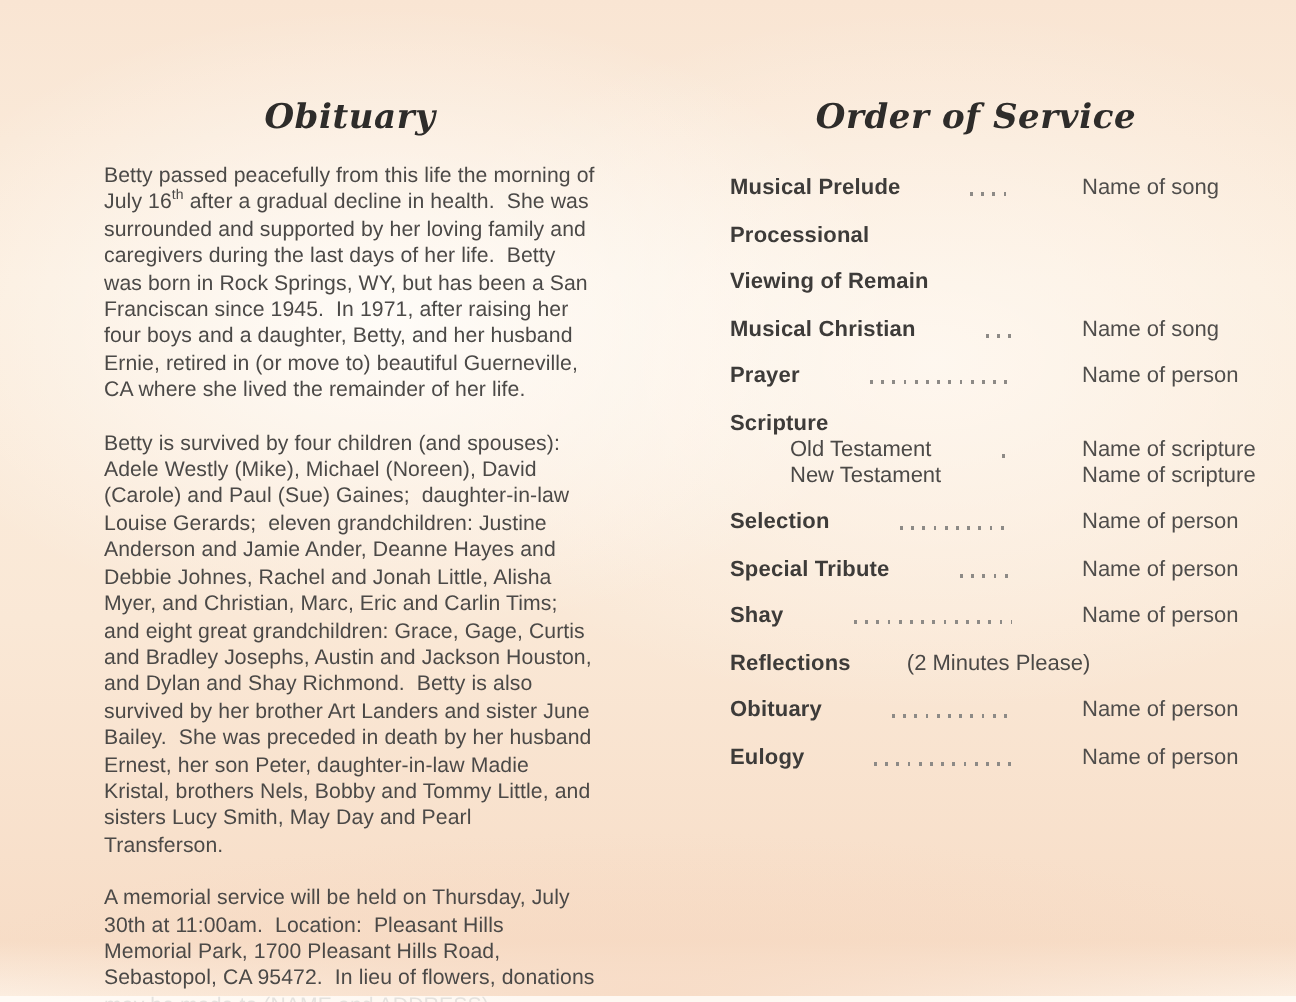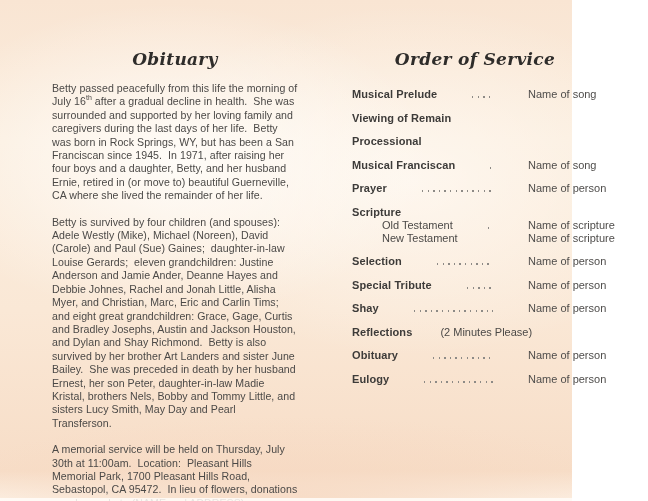--- a/index.html
+++ b/index.html
@@ -5,38 +5,38 @@
   html, body {
     margin: 0;
     padding: 0;
     width: 648px;
     height: 501px;
     overflow: hidden;
     font-family: "Liberation Sans", "DejaVu Sans", sans-serif;
   }
   .page {
     position: relative;
-    width: 572px;
+    width: 648px;
     height: 501px;
     background:
       radial-gradient(ellipse 380px 230px at 30% 32%, rgba(255,253,250,0.92), rgba(255,253,250,0) 68%),
       radial-gradient(ellipse 400px 250px at 72% 36%, rgba(255,250,244,0.78), rgba(255,250,244,0) 70%),
       radial-gradient(ellipse 500px 120px at 50% 101%, rgba(246,216,193,0.9), rgba(246,216,193,0) 75%),
       linear-gradient(180deg, #f9e5d3 0%, #fbeddd 28%, #fae8d6 62%, #f7ddc7 94%, #fdf3e8 100%);
   }
   .page::after {
     content: "";
     position: absolute;
     left: 0; bottom: 0;
     width: 100%; height: 3px;
     background: rgba(255,253,249,0.85);
   }
   .col { position: absolute; top: 49px; width: 246px; }
   .col-left  { left: 52px; }
-  .col-right { left: 352px; }
+  .col-right { left: 365px; }
   .panel-title {
     margin: 0 0 13px 0;
     font-family: "DejaVu Serif", "Liberation Serif", serif;
     font-style: italic;
     font-weight: bold;
     font-size: 17px;
     line-height: 20px;
     color: #2e2c2a;
     text-align: center;
     letter-spacing: 0.3px;
@@ -110,27 +110,27 @@
 
   <div class="col col-right">
     <h2 class="panel-title">Order of Service</h2>
     <div class="os-list">
         <div class="os-row">
           <span class="os-label bold">Musical Prelude</span>
           <span class="os-leader"></span>
           <span class="os-value">Name of song</span>
         </div>
         <div class="os-row">
+          <span class="os-label bold">Processional</span>
+        </div>
+        <div class="os-row">
           <span class="os-label bold">Viewing of Remain</span>
         </div>
         <div class="os-row">
-          <span class="os-label bold">Processional</span>
-        </div>
-        <div class="os-row">
-          <span class="os-label bold">Musical Franciscan</span>
+          <span class="os-label bold">Musical Christian</span>
           <span class="os-leader"></span>
           <span class="os-value">Name of song</span>
         </div>
         <div class="os-row">
           <span class="os-label bold">Prayer</span>
           <span class="os-leader"></span>
           <span class="os-value">Name of person</span>
         </div>
         <div class="os-row has-sub">
           <span class="os-label bold">Scripture</span>

